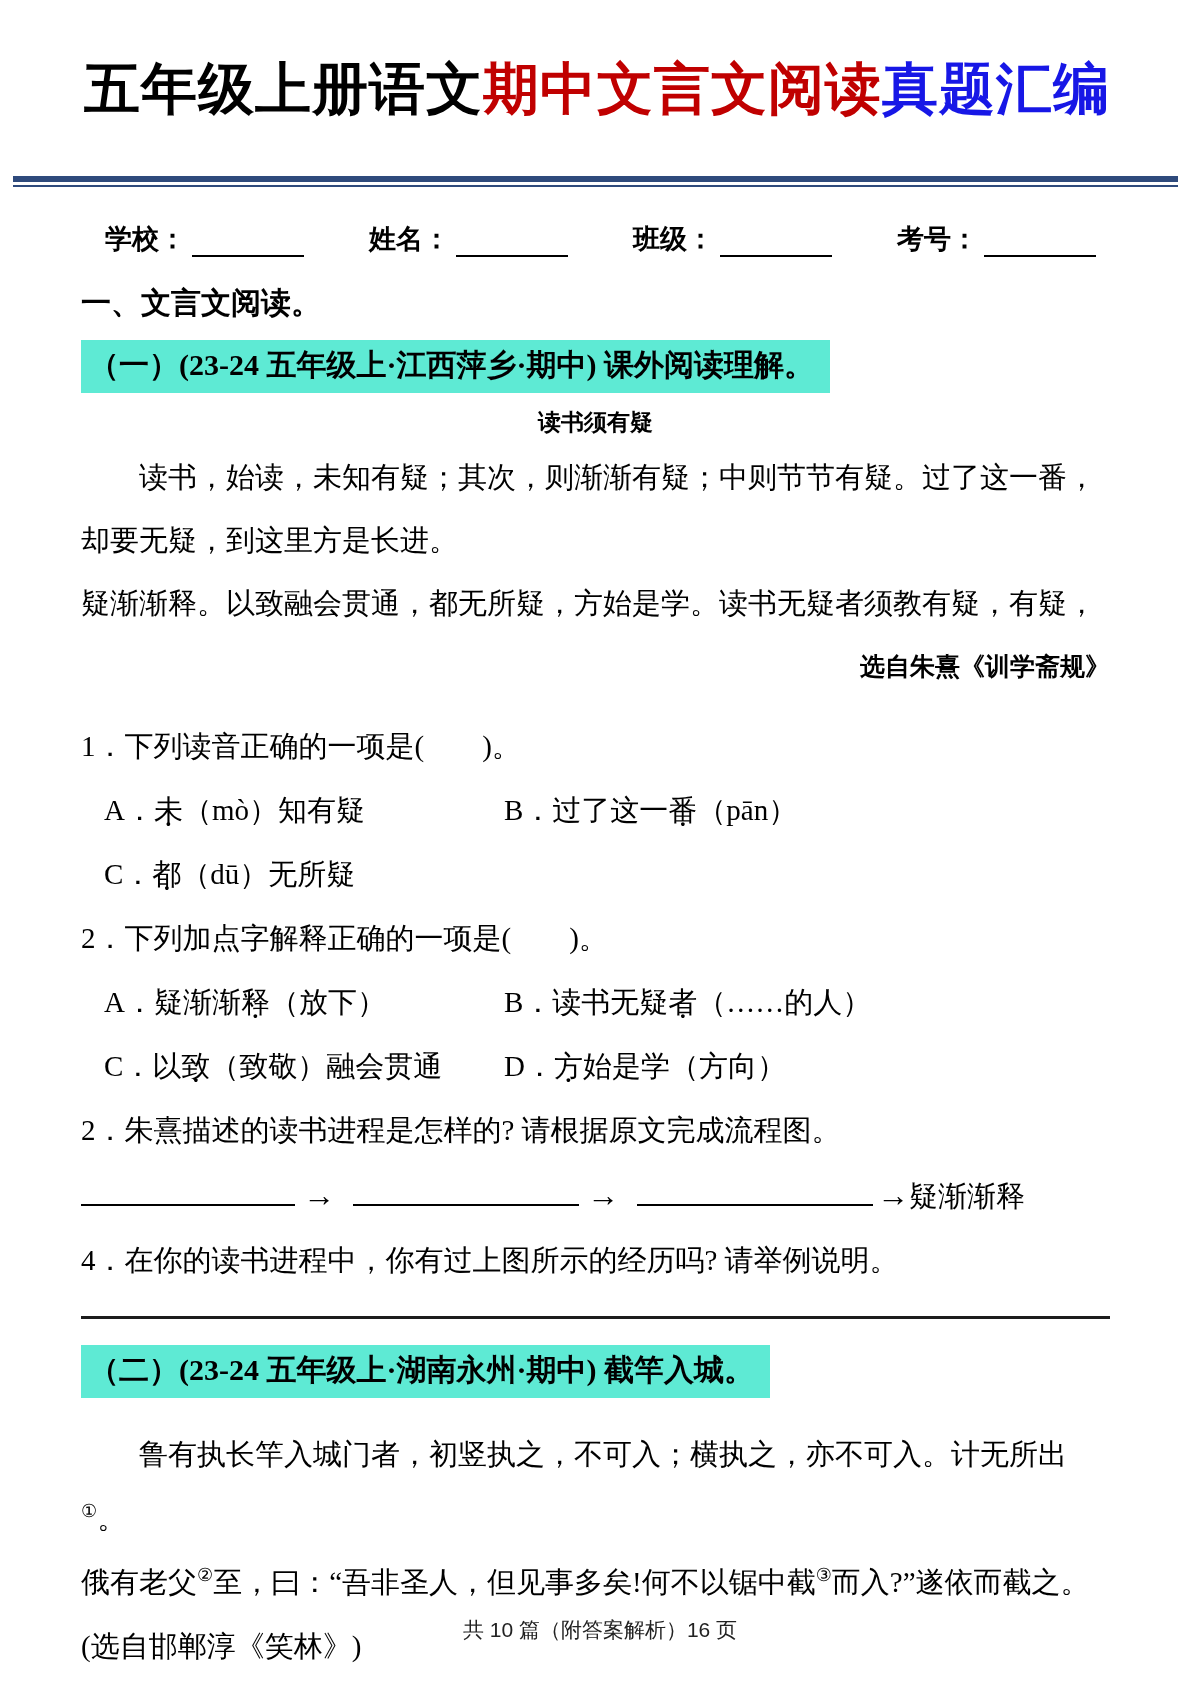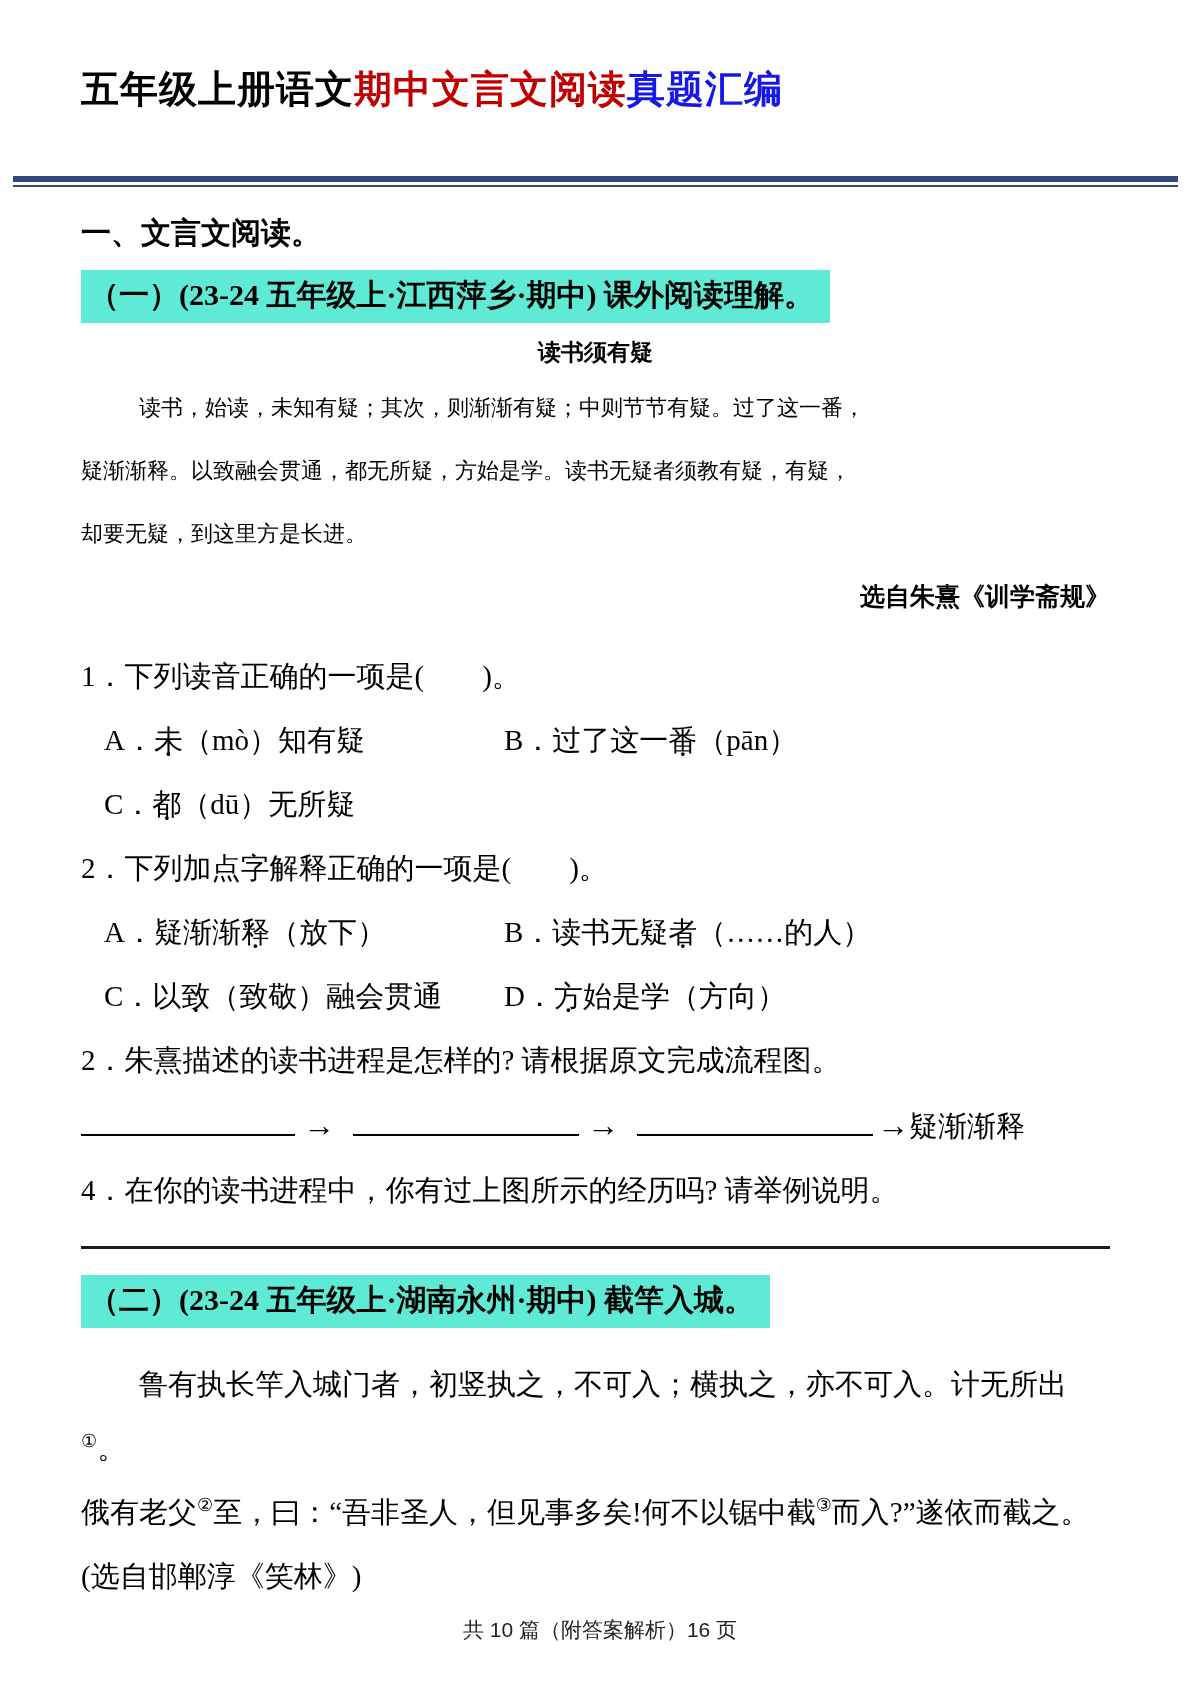--- a/index.html
+++ b/index.html
@@ -2,21 +2,21 @@
 <html><head>
 <meta charset="utf-8">
 <style>
   html,body{margin:0;padding:0;background:#e9e9e9;}
   .page{
     width:1191px;height:1684px;background:#ffffff;box-sizing:border-box;
     padding:46px 81px 0 81px;position:relative;overflow:hidden;
     font-family:"Liberation Serif", serif;color:#000;margin:0 auto;
   }
   .doc-title{
-    text-align:left;font-size:38px;font-weight:900;line-height:70px;
+    text-align:right;font-size:56px;font-weight:900;line-height:70px;
     padding-top:8px;white-space:nowrap;letter-spacing:1px;
     font-family:"Liberation Serif", serif;
   }
   .t-red{color:#c00000;}
   .t-blue{color:#1717e6;}
   .double-rule{margin:52px -68px 0 -68px;}
   .double-rule .thick{height:6px;background:#2e4a7c;}
   .double-rule .thin{height:2px;background:#2e4a7c;margin-top:3px;}
   .form-row{
     display:flex;justify-content:space-between;align-items:flex-end;
@@ -27,21 +27,21 @@
   .section-heading{
     margin-top:26px;font-size:30px;font-weight:900;
     font-family:"Liberation Sans", sans-serif;
   }
   .part-header{
     display:table;margin-top:16px;background:#5eead4;
     font-size:30px;font-weight:900;padding:5px 16px 7px 8px;
   }
   .part-header-2{margin-top:26px;}
   .passage-title{text-align:center;font-size:23px;font-weight:bold;margin-top:14px;}
-  .passage{margin-top:8px;font-size:22px;line-height:63px;}
+  .passage{margin-top:8px;font-size:29px;line-height:63px;}
   .passage .indent{text-indent:58px;}
   .passage-source{text-align:right;font-weight:bold;font-size:25px;line-height:63px;}
   .questions{margin-top:16px;font-size:29px;line-height:64px;}
   .opt-grid{display:grid;grid-template-columns:400px 1fr;padding-left:23px;}
   .em-dot{position:relative;}
   .em-dot::after{
     content:"·";position:absolute;left:50%;transform:translateX(-50%);
     bottom:-0.45em;line-height:1;font-size:0.8em;font-weight:bold;
   }
   .flow-row{white-space:nowrap;}
@@ -67,31 +67,49 @@
 
   <div class="doc-title">
     <span>五年级上册语文</span><span class="t-red">期中文言文阅读</span><span class="t-blue">真题汇编</span>
   </div>
 
   <div class="double-rule">
     <div class="thick"></div>
     <div class="thin"></div>
   </div>
 
+  <div class="form-row">
+    <span class="form-field">
+      <span>学校：</span>
+      <span class="blankline"></span>
+    </span>
+    <span class="form-field">
+      <span>姓名：</span>
+      <span class="blankline"></span>
+    </span>
+    <span class="form-field">
+      <span>班级：</span>
+      <span class="blankline"></span>
+    </span>
+    <span class="form-field">
+      <span>考号：</span>
+      <span class="blankline"></span>
+    </span>
+  </div>
 
   <div class="section-heading">一、文言文阅读。</div>
 
   <div class="part-header">（一）(23-24 五年级上·江西萍乡·期中) 课外阅读理解。</div>
 
   <div class="passage-title">读书须有疑</div>
 
   <div class="passage">
     <div class="indent">读书，始读，未知有疑；其次，则渐渐有疑；中则节节有疑。过了这一番，</div>
+    <div>却要无疑，到这里方是长进。</div>
     <div>疑渐渐释。以致融会贯通，都无所疑，方始是学。读书无疑者须教有疑，有疑，</div>
-    <div>却要无疑，到这里方是长进。</div>
   </div>
 
   <div class="passage-source">选自朱熹《训学斋规》</div>
 
   <div class="questions">
 
     <div>1．下列读音正确的一项是(　　)。</div>
     <div class="opt-grid">
       <div><span>A．</span><span class="em-dot">未</span><span>（mò）知有疑</span></div>
       <div><span>B．过了这一</span><span class="em-dot">番</span><span>（pān）</span></div>

